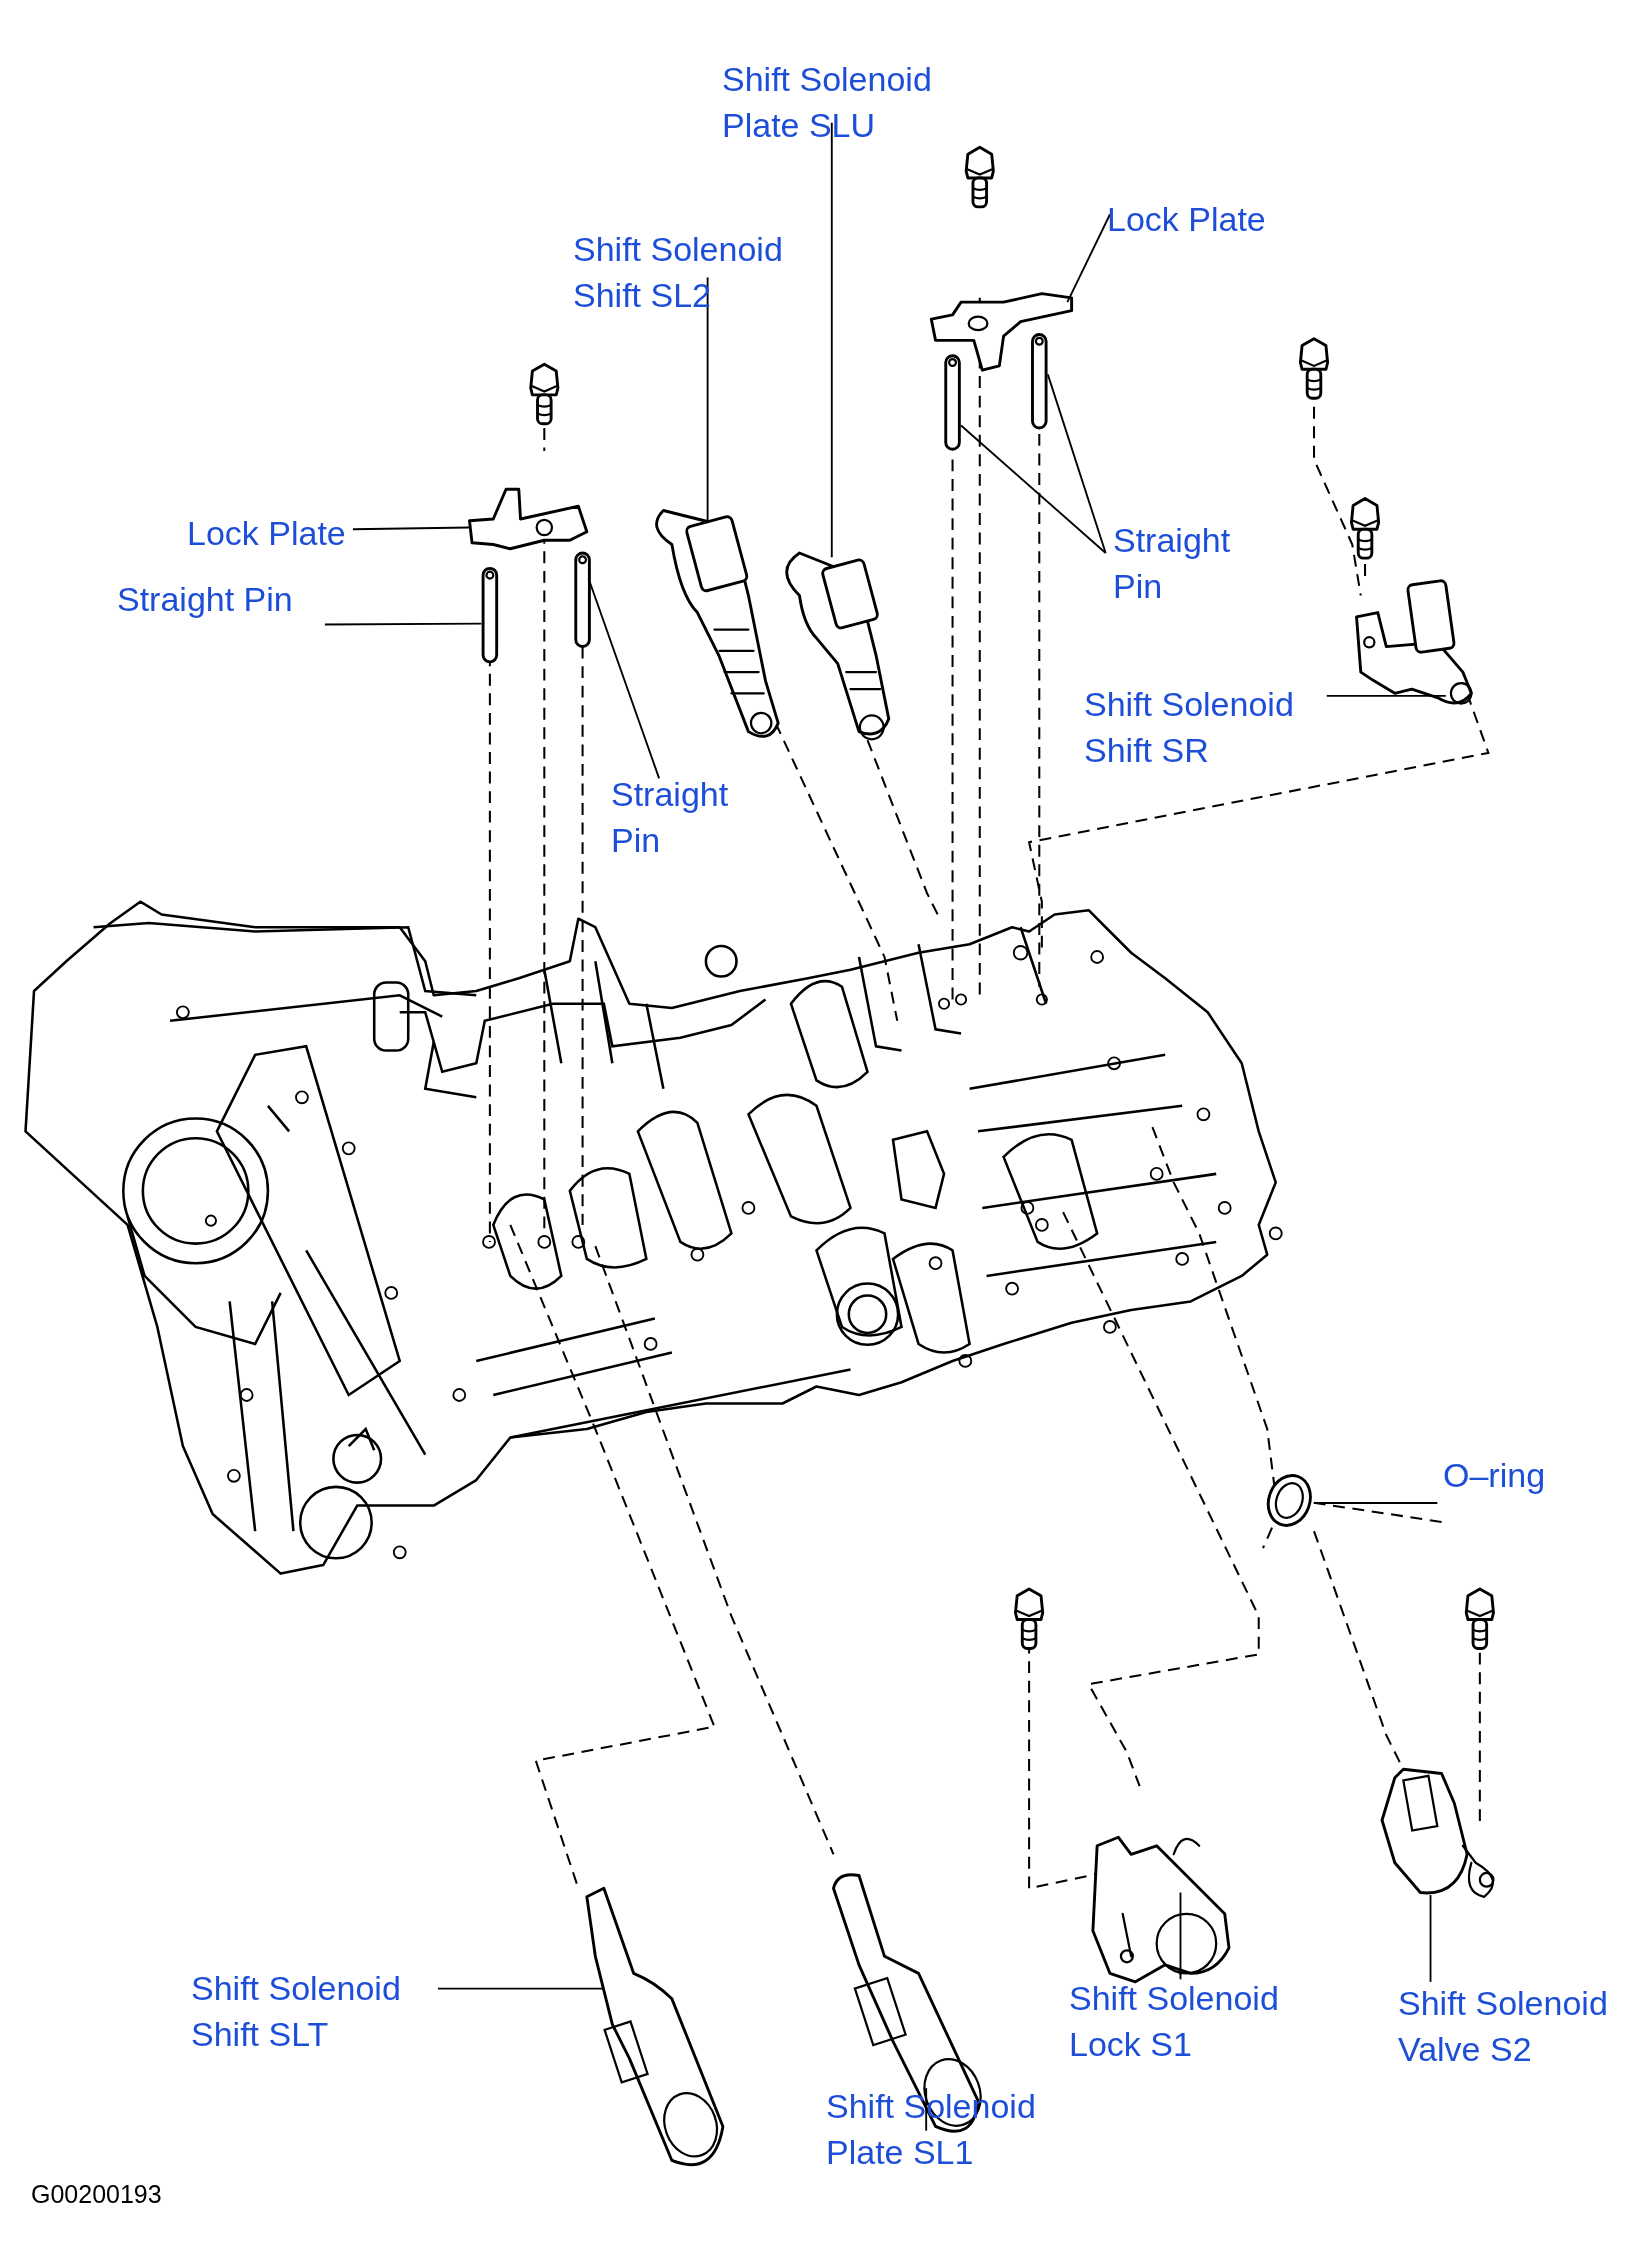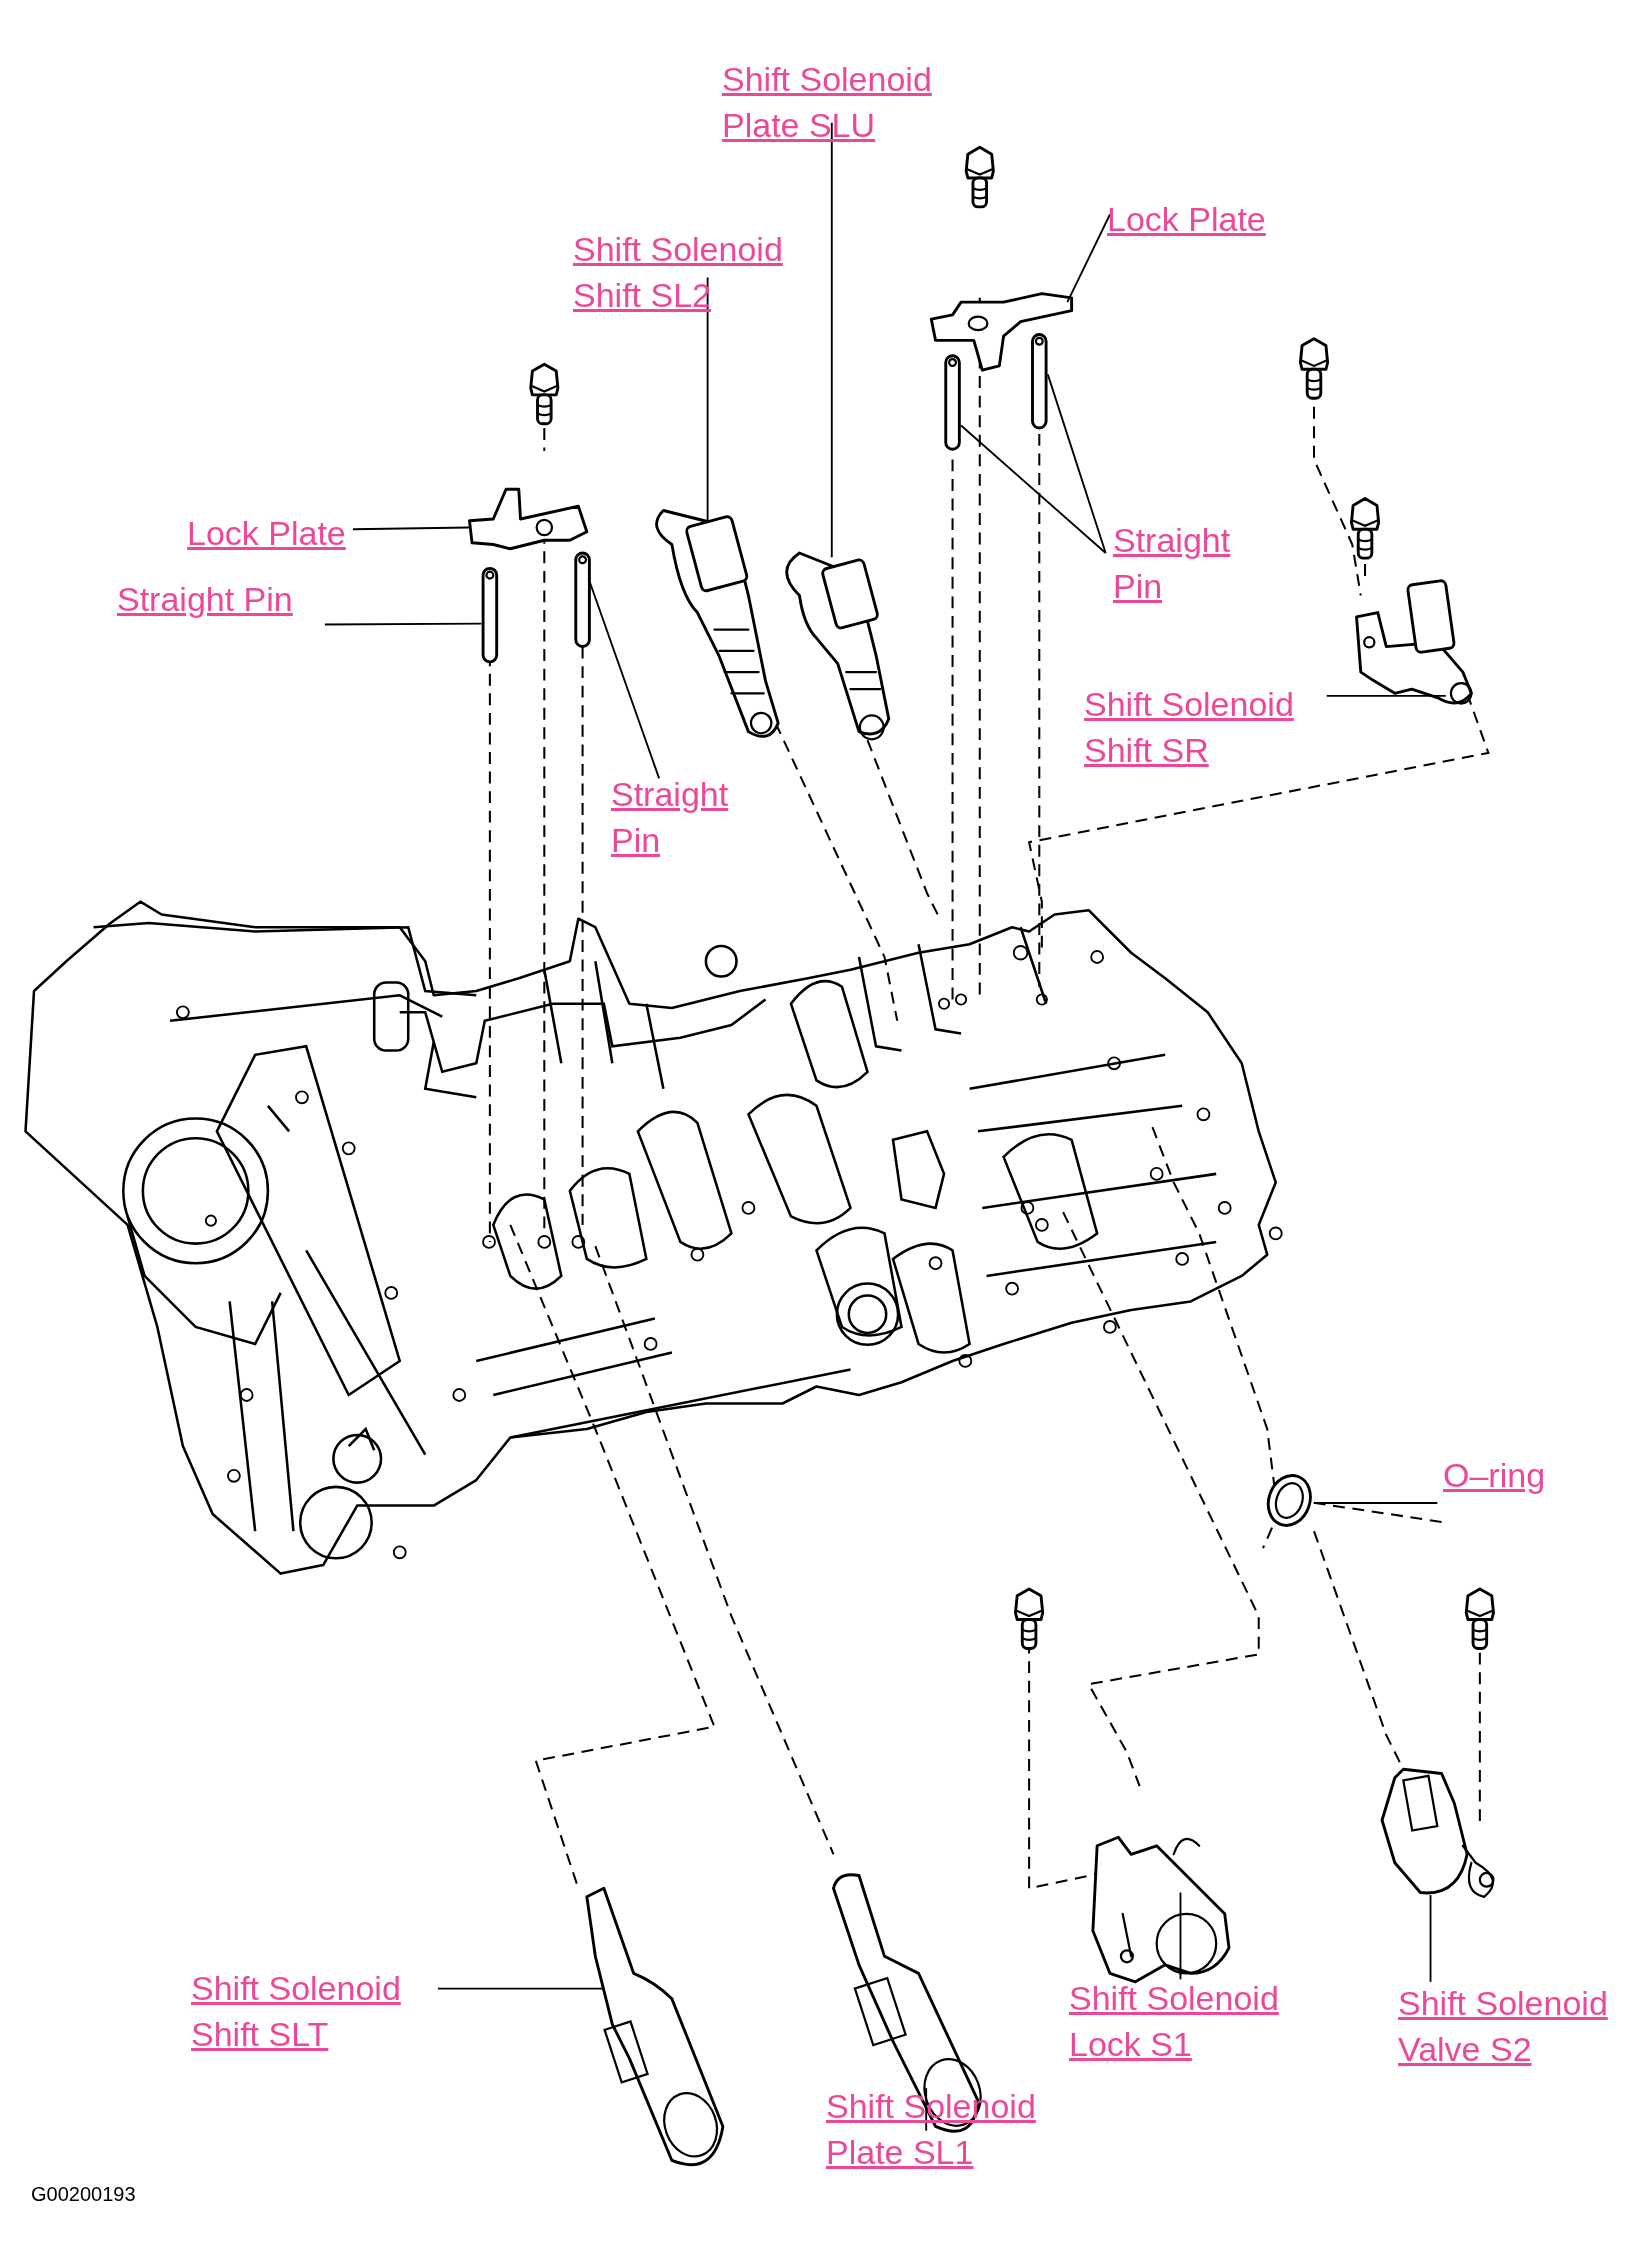--- a/index.html
+++ b/index.html
@@ -1,21 +1,21 @@
 <!DOCTYPE html>
 <html style="font-size:13.6px"><head>
 <meta charset="utf-8">
 <style>
   html, body { margin: 0; padding: 0; background: #ffffff; }
   body { width: 1644px; height: 2261px; position: relative; overflow: hidden;
          font-family: "Liberation Sans", "DejaVu Sans", sans-serif; color: #000; }
   #art { position: absolute; left: 0; top: 0; width: 1644px; height: 2261px; }
-  .lbl { position: absolute; font-size: 34px; line-height: 46px; white-space: nowrap; color: #ec4899; text-decoration: underline; }
+  .lbl { position: absolute; font-size: 34px; line-height: 46px; white-space: nowrap; color: #1d4ed8; }
   .lbl span { display: block; }
-  .fig-id { position: absolute; font-size: 20px; line-height: 24px; }
+  .fig-id { position: absolute; font-size: 25px; line-height: 24px; }
   svg .ln { stroke: #000; stroke-width: 3; fill: none; }
   svg .thin { stroke: #000; stroke-width: 2.2; fill: none; }
   svg .dash { stroke: #000; stroke-width: 2.4; fill: none; stroke-dasharray: 14 9; }
   svg .part { stroke: #000; stroke-width: 3.4; fill: #fff; stroke-linejoin: round; }
   svg .body { stroke: #000; stroke-width: 3; fill: #fff; stroke-linejoin: round; }
   svg .detail { stroke: #000; stroke-width: 2.6; fill: none; stroke-linecap: round; }
 </style>
 </head>
 <body>
 

